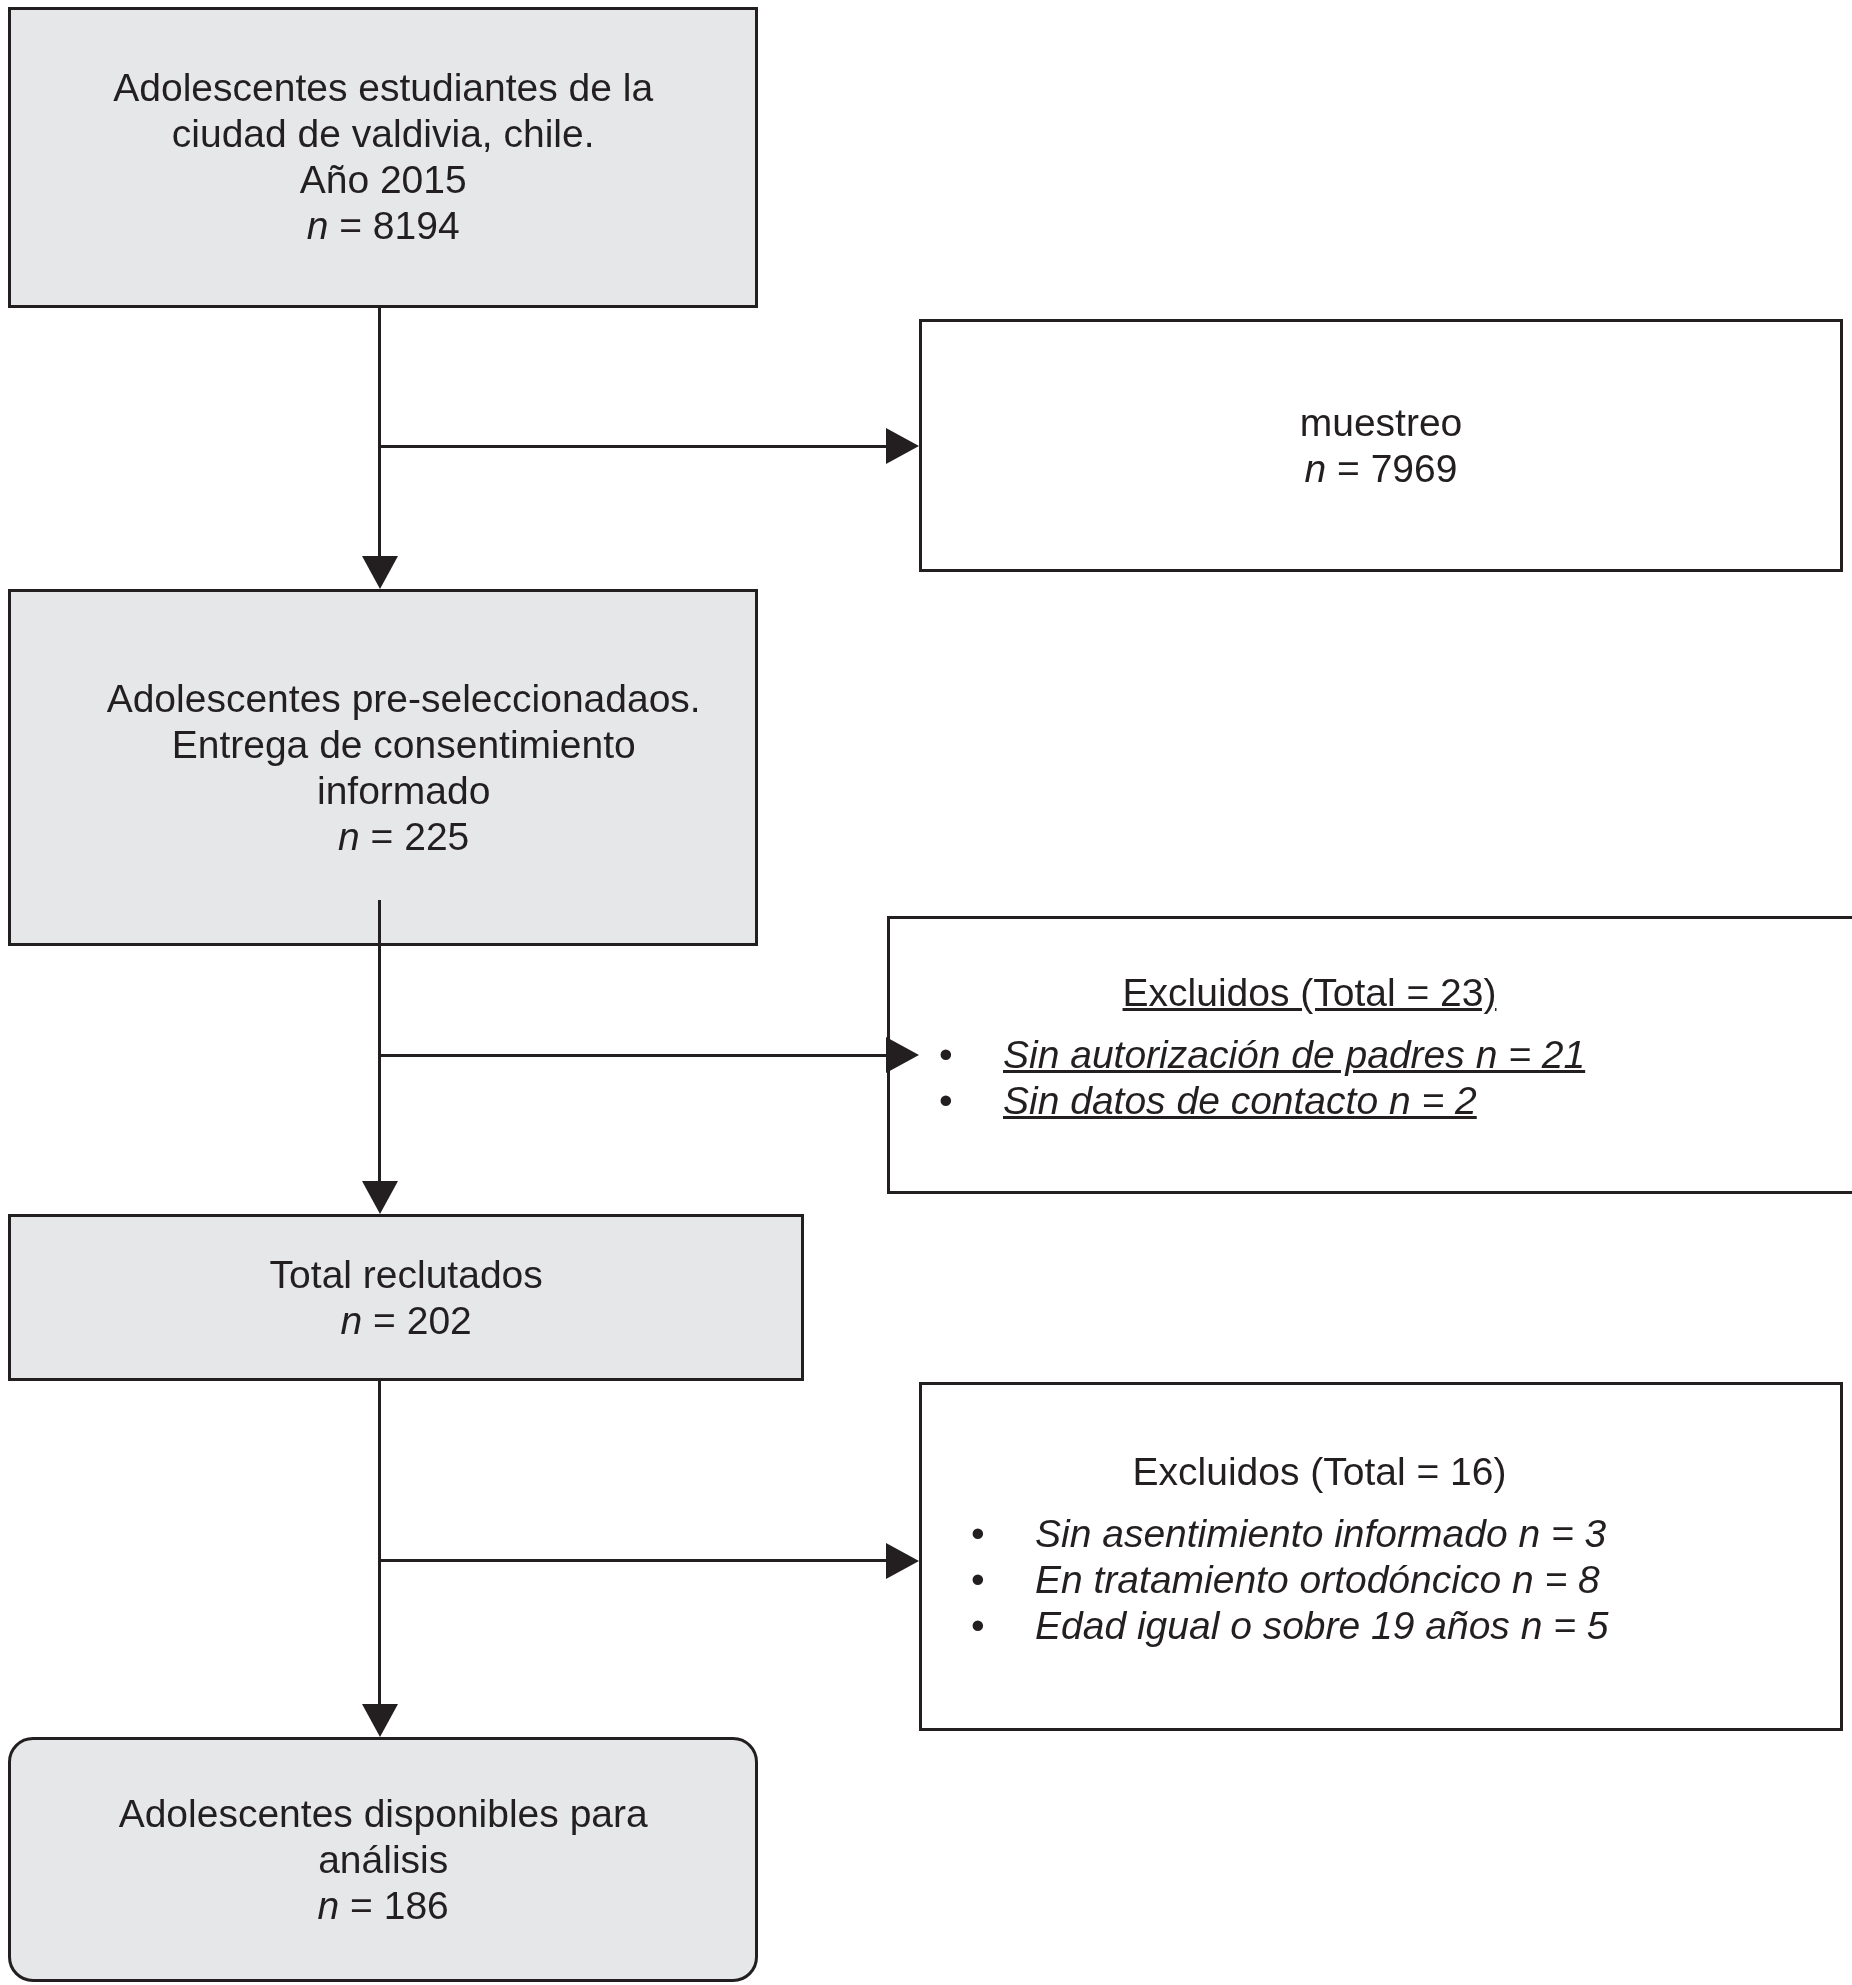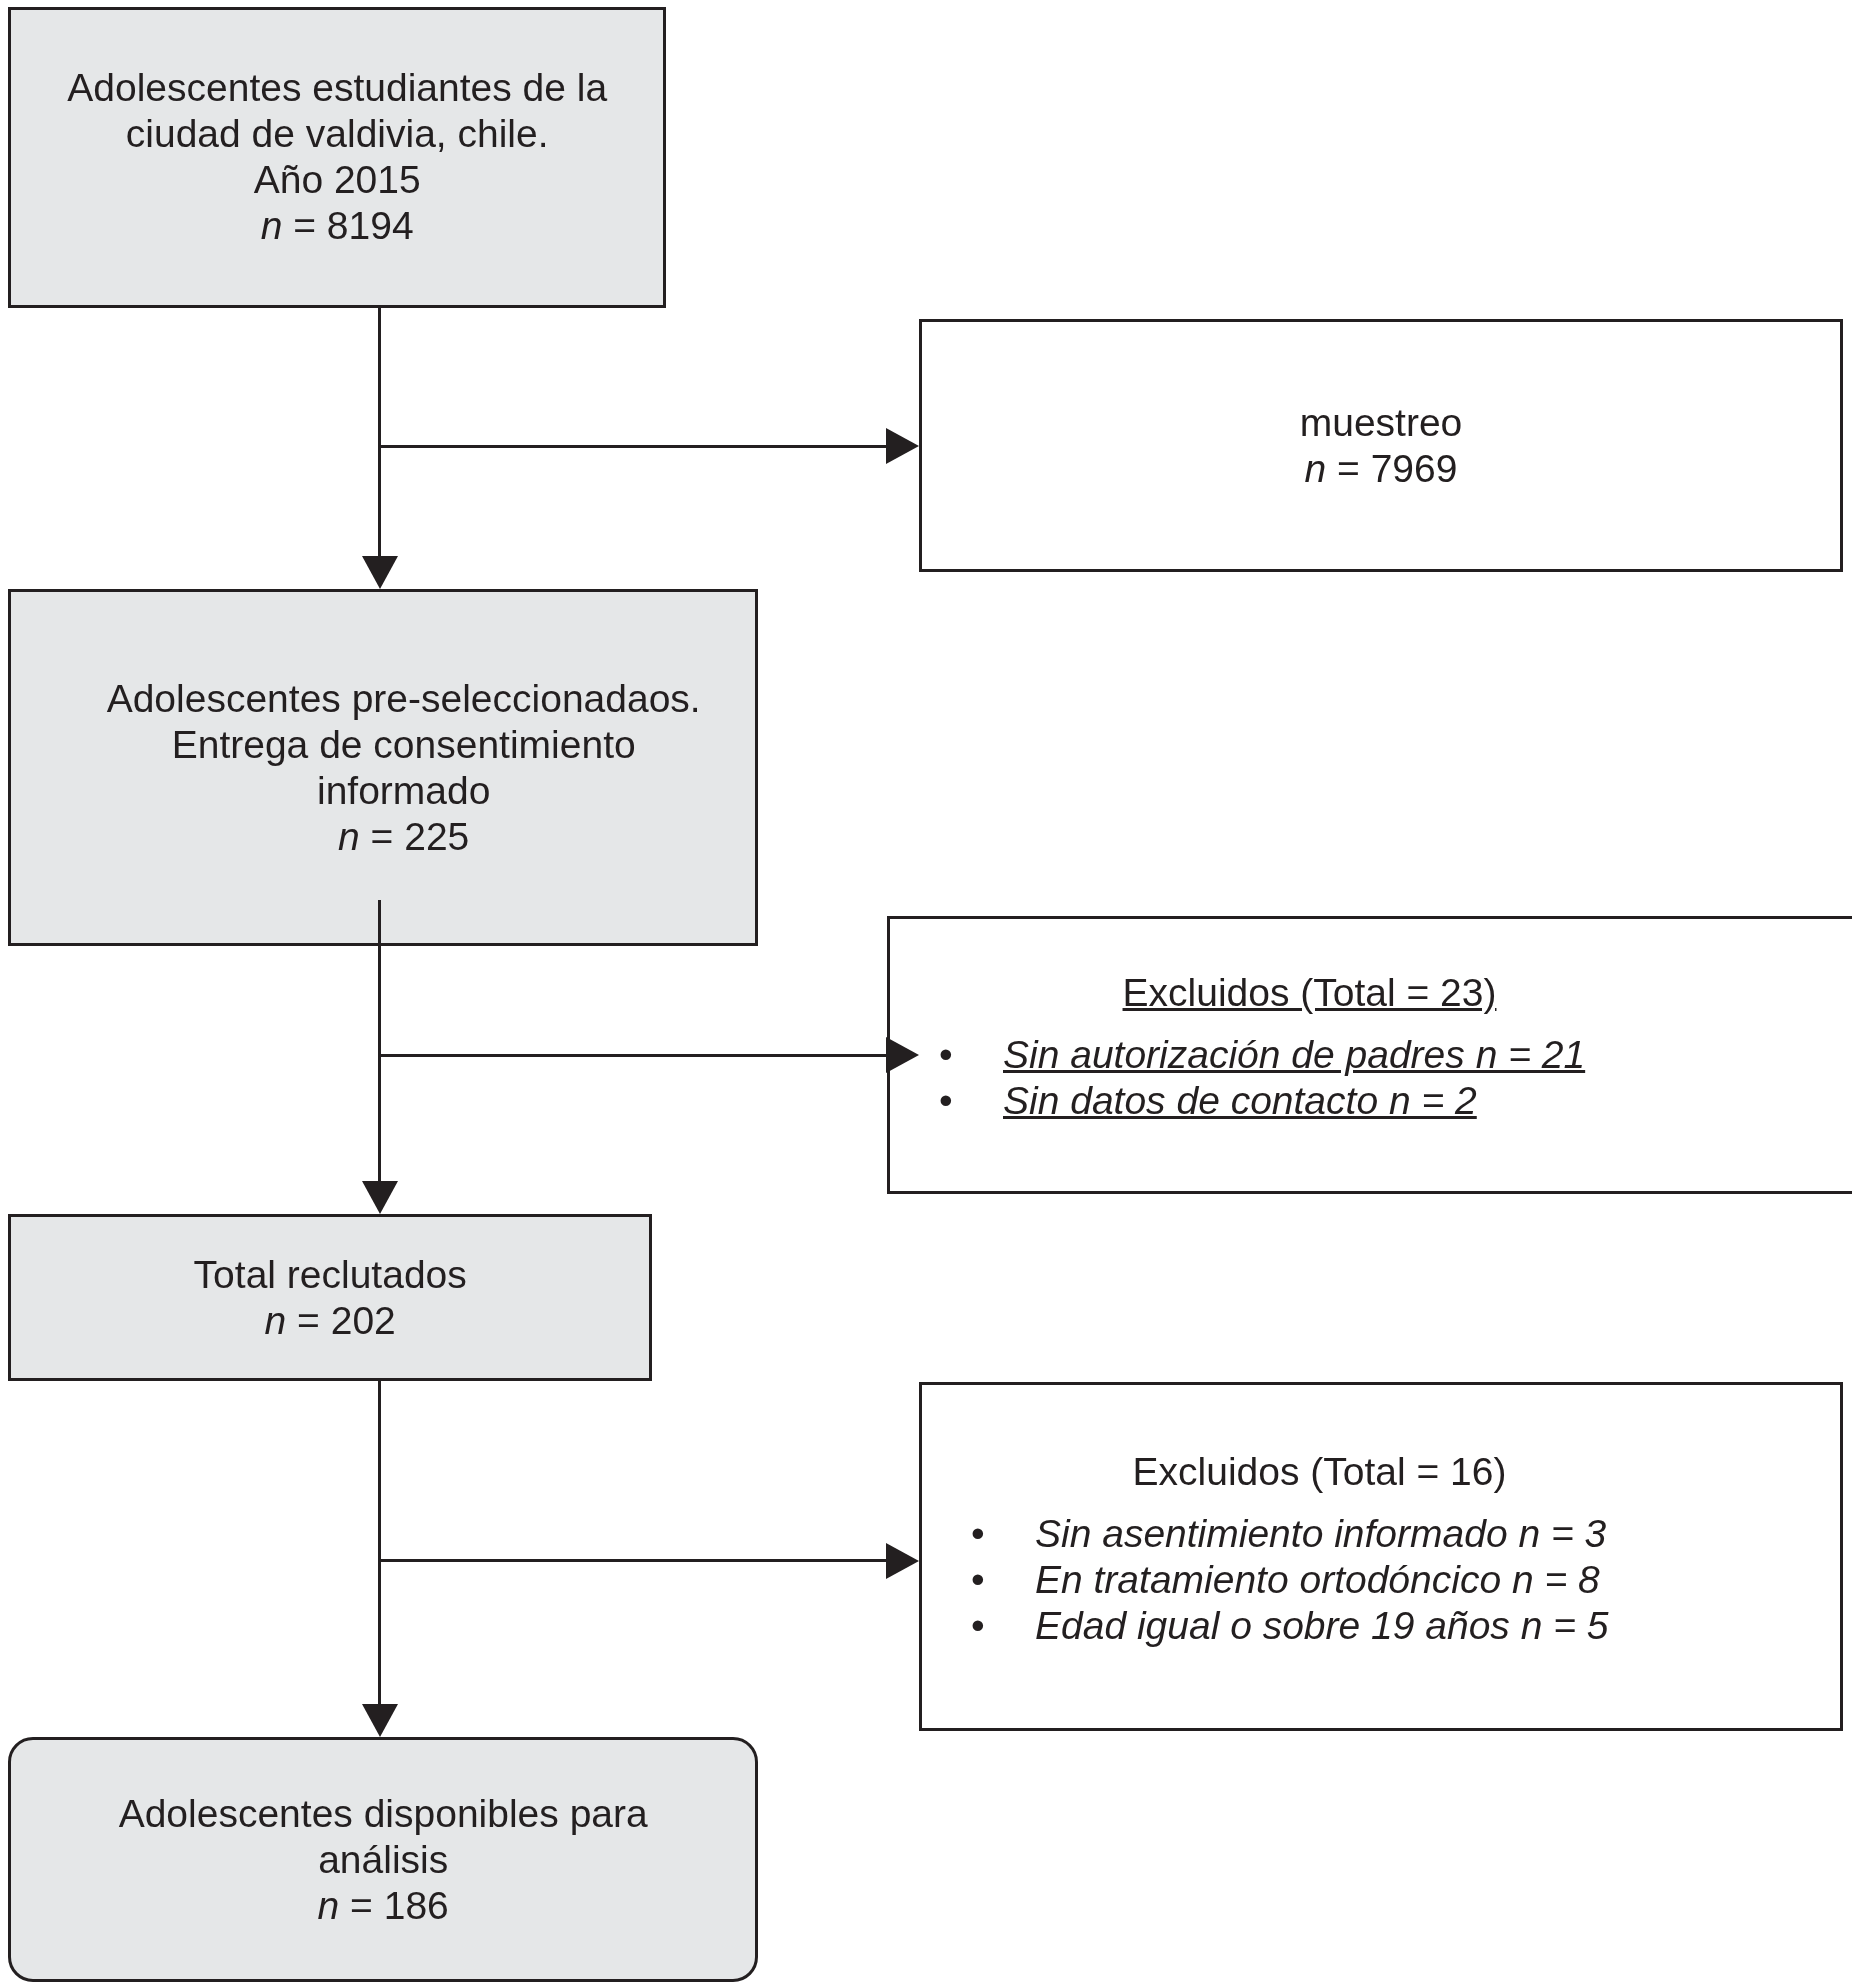--- a/index.html
+++ b/index.html
@@ -19,23 +19,23 @@
   .box{
     position:absolute;
     box-sizing:border-box;
     border:3.3px solid var(--ink,#231f20);
     display:flex;flex-direction:column;justify-content:center;
     text-align:center;
     font-size:39px;line-height:46px;
   }
   .box.gray{background:var(--fill,#e5e7e8);}
   .box.white{background:var(--bg,#fff);}
-  #b1{left:8.2px;top:6.6px;width:658px;height:301px;}
+  #b1{left:8.2px;top:6.6px;width:750px;height:301px;}
   #b2{left:8.2px;top:589px;width:750px;height:357px;padding-left:41px;}
-  #b3{left:8.2px;top:1214px;width:644px;height:167px;}
+  #b3{left:8.2px;top:1214px;width:796px;height:167px;}
   #b5{left:8.2px;top:1737px;width:750px;height:245px;border-radius:25px;}
   #r1{left:919px;top:319px;width:924px;height:253px;}
   #r2{left:887px;top:916px;width:968px;height:278px;text-decoration:underline;}
   #r3{left:919px;top:1382px;width:924px;height:349px;}
 
   .it{font-style:italic;}
 
   .excl{text-align:left;}
   .excl .hdr{text-align:center;padding-right:123px;}
   .excl ul{list-style:none;margin:16px;padding:0;font-style:italic;}

